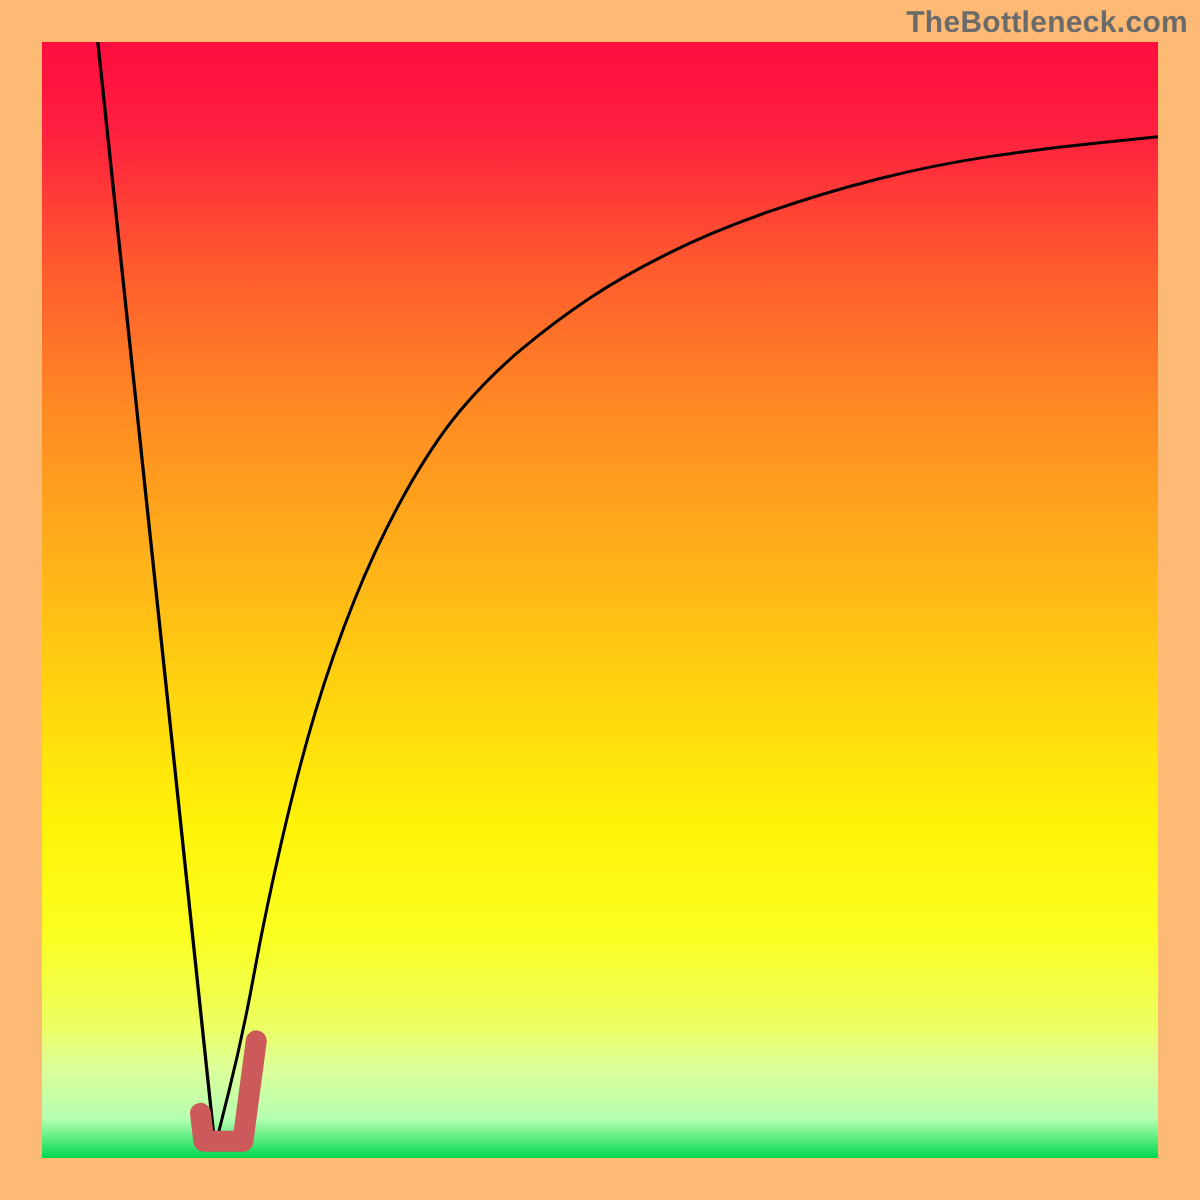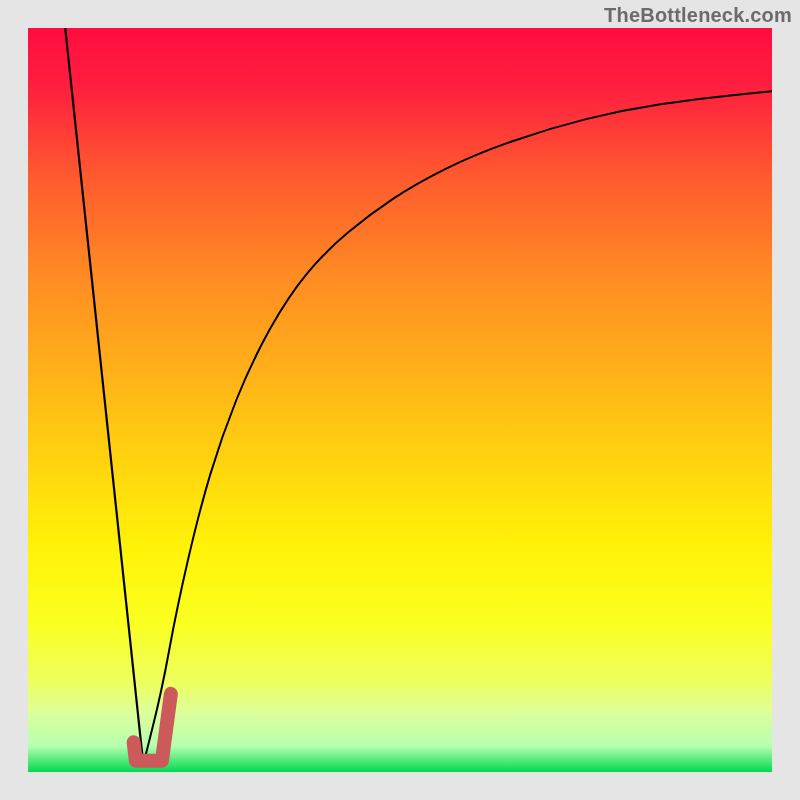--- a/index.html
+++ b/index.html
@@ -8,21 +8,21 @@
     width: 800px;
     height: 800px;
     overflow: hidden;
     background: #000;
     font-family: Arial, Helvetica, sans-serif;
   }
   .outer {
     position: relative;
     width: 800px;
     height: 800px;
-    background: #e5e5e5;
+    background: #fdba74;
   }
   .plot {
     position: absolute;
     left: 28px;
     top: 28px;
     width: 744px;
     height: 744px;
     overflow: hidden;
   }
   .watermark {

